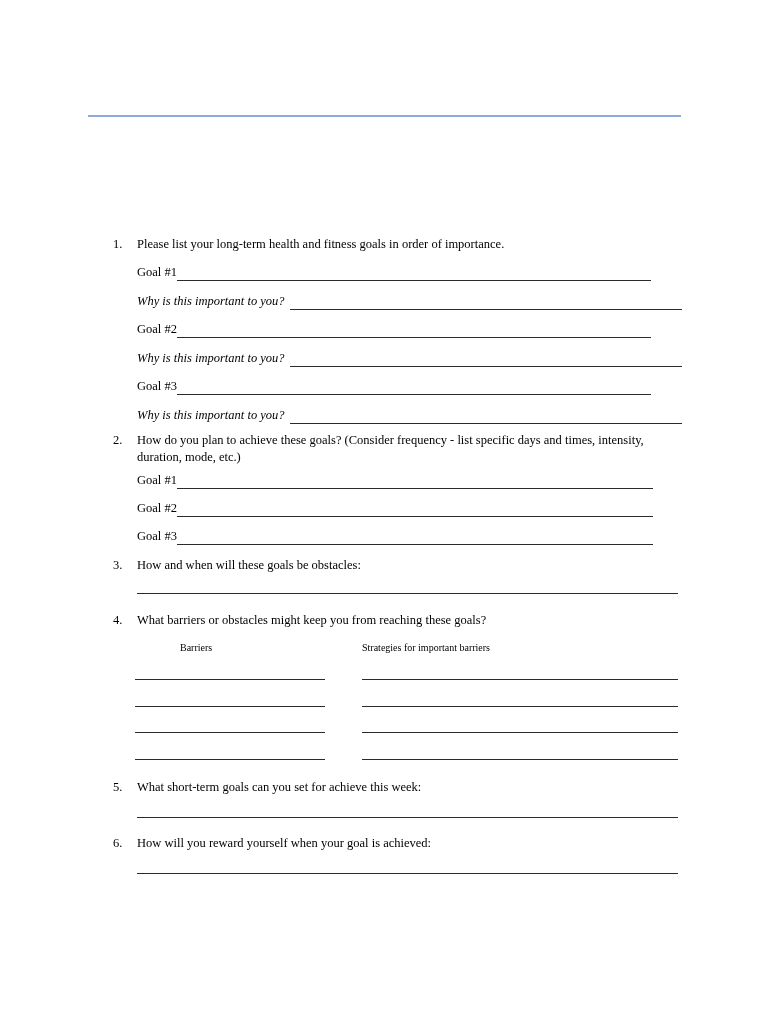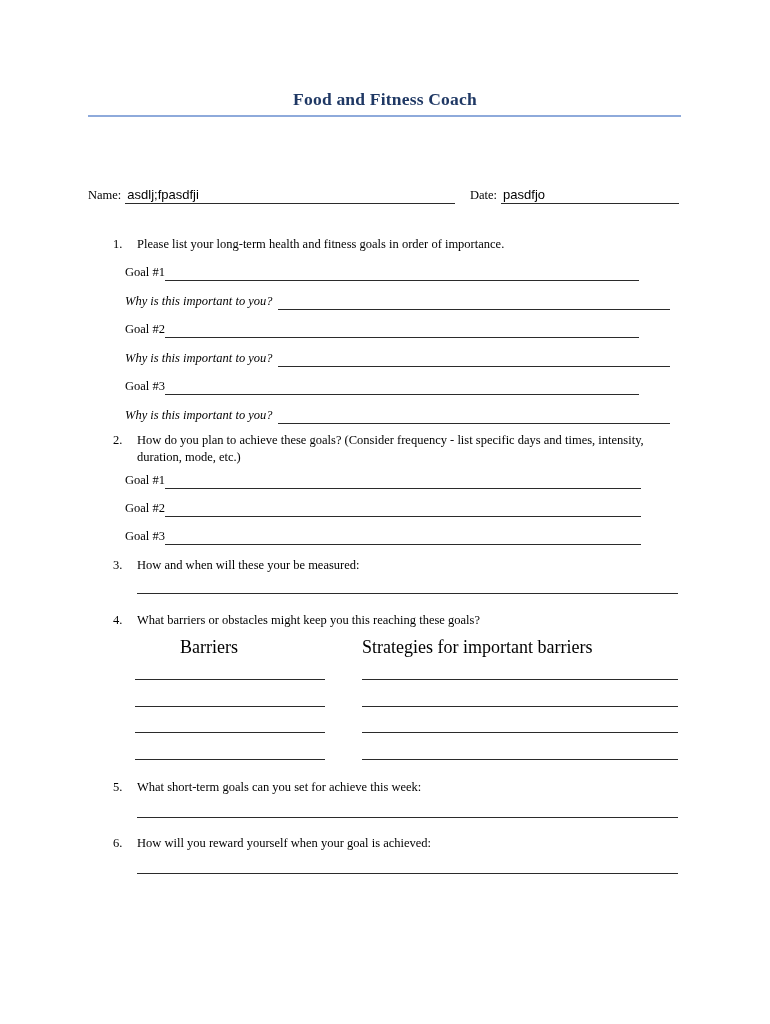--- a/index.html
+++ b/index.html
@@ -126,21 +126,21 @@
     left: 24px;
     top: 0;
     width: 546px;
     font-size: 12.5px;
     line-height: 17px;
   }
 
   
   .subrow {
     position: absolute;
-    left: 125px;
+    left: 137px;
     display: flex;
     align-items: flex-end;
     height: 17px;
   }
   .sublabel {
     font-size: 12.5px;
     line-height: 15px;
     white-space: nowrap;
     padding-bottom: 1px;
   }
@@ -159,21 +159,21 @@
     position: absolute;
     left: 137px;
     width: 541px;
     height: 0;
     border-bottom: 1px solid #2b2b2b;
   }
 
   
   .barrier-head {
     position: absolute;
-    font-size: 18px;
+    font-size: 10px;
     line-height: 17px;
     white-space: nowrap;
   }
   .barrier-line-left {
     position: absolute;
     left: 135px;
     width: 190px;
     height: 0;
     border-bottom: 1px solid #2b2b2b;
   }
@@ -183,39 +183,22 @@
     width: 316px;
     height: 0;
     border-bottom: 1px solid #2b2b2b;
   }
 </style>
 </head>
 <body>
 
 <div class="page">
 
-  <div class="header">
-    <div class="title-line1">Food and Fitness Coach</div>
-  </div>
   <div class="header-rule"></div>
 
-  <div class="namedate">
-    <div class="field field-name">
-      <span class="field-label">Name:</span>
-      <span class="field-slot">
-        <span class="field-value">asdlj;fpasdfji</span>
-      </span>
-    </div>
-    <div class="field field-date">
-      <span class="field-label">Date:</span>
-      <span class="field-slot">
-        <span class="field-value">pasdfjo</span>
-      </span>
-    </div>
-  </div>
 
   <div class="qlist">
 
     <div class="qitem" style="top:236px;">
       <span class="qnum">1.</span>
       <span class="qtext">Please list your long-term health and fitness goals in order of importance.</span>
     </div>
     <div class="subrow" style="top:264px;">
       <span class="sublabel">Goal #1</span>
       <span class="subline" style="width:474px;"></span>
@@ -253,27 +236,27 @@
       <span class="sublabel">Goal #2</span>
       <span class="subline" style="width:476px;"></span>
     </div>
     <div class="subrow" style="top:528px;">
       <span class="sublabel">Goal #3</span>
       <span class="subline" style="width:476px;"></span>
     </div>
 
     <div class="qitem" style="top:557px;">
       <span class="qnum">3.</span>
-      <span class="qtext">How and when will these your be measured:</span>
+      <span class="qtext">How and when will these goals be obstacles:</span>
     </div>
     <div class="answerline" style="top:593px;"></div>
 
     <div class="qitem" style="top:612px;">
       <span class="qnum">4.</span>
-      <span class="qtext">What barriers or obstacles might keep you this reaching these goals?</span>
+      <span class="qtext">What barriers or obstacles might keep you from reaching these goals?</span>
     </div>
 
     <div class="barrier-head" style="left:180px; top:639px;">Barriers</div>
     <div class="barrier-head" style="left:362px; top:639px;">Strategies for important barriers</div>
 
     <div class="barrier-line-left" style="top:679px;"></div>
     <div class="barrier-line-right" style="top:679px;"></div>
     <div class="barrier-line-left" style="top:706px;"></div>
     <div class="barrier-line-right" style="top:706px;"></div>
     <div class="barrier-line-left" style="top:732px;"></div>

